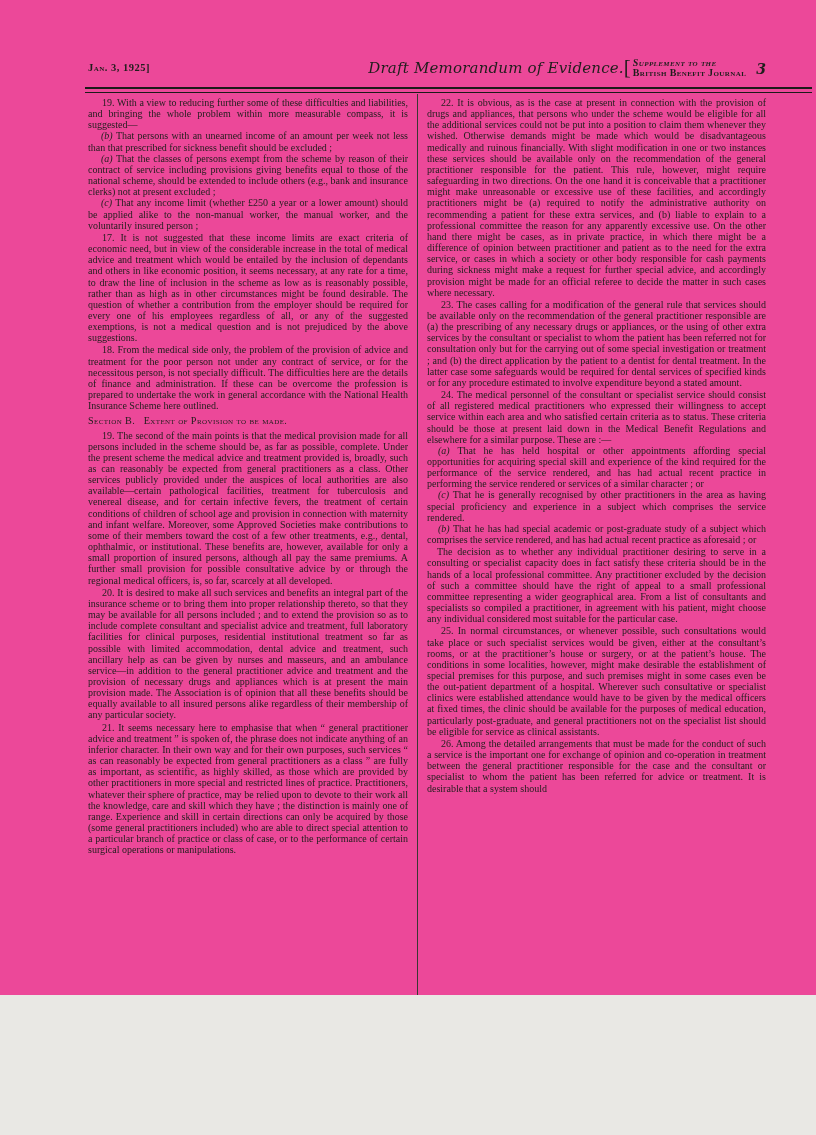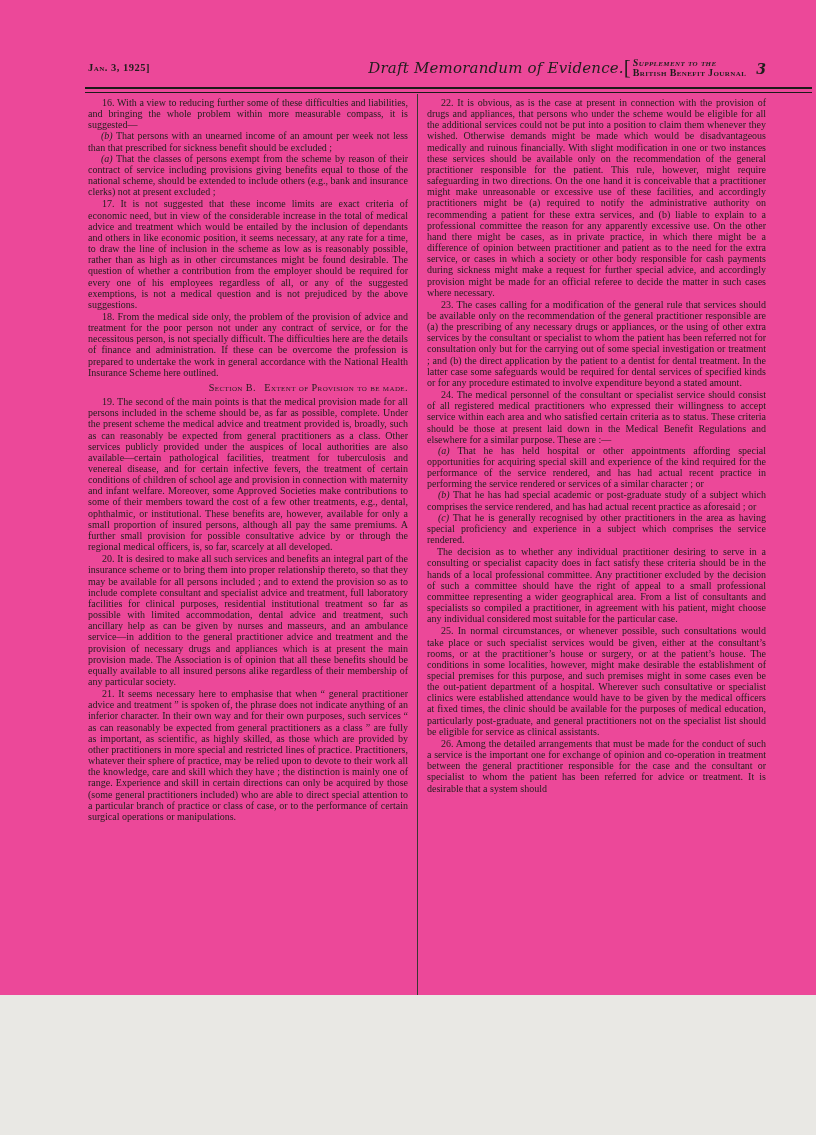--- a/index.html
+++ b/index.html
@@ -64,21 +64,21 @@
   .col-left  { left: 88px;  width: 320px; }
   .col-right { left: 427px; width: 339px; }
   .col p { margin: 0; text-align: justify; }
   .num   { text-indent: 14px; margin-top: 1px !important; }
   .flush { text-indent: 0; }
   .cont  { text-indent: 10px; margin-top: 1px !important; }
   .item-l { margin-left: 10px; text-indent: 13px; }
   .item-r { margin-left: 20px; text-indent: 11px; }
   .lbl { font-style: italic; }
   .sec {
-    font-size: 10.2px; font-weight: normal; text-align: right;
+    font-size: 10.2px; font-weight: normal; text-align: left;
     margin: 4px 0 3px; letter-spacing: 0.4px;
   }
   .sc { font-variant: small-caps; }
 </style>
 </head>
 <body>
 
 <div class="page">
 
   <div class="header">
@@ -91,36 +91,37 @@
         <span class="supp2">British Benefit Journal</span>
       </span>
       <span class="pageno">3</span>
     </div>
   </div>
 
   <div class="rule"></div>
   <div class="divider"></div>
 
   <div class="col col-left">
-    <p class="num">16. With a view to reducing further some of these difficulties and liabilities, and bringing the whole problem within more measurable compass, it is suggested—</p>
+    <p class="num">19. With a view to reducing further some of these difficulties and liabilities, and bringing the whole problem within more measurable compass, it is suggested—</p>
     <p class="item-l"><span class="lbl">(b)</span> <span>That persons with an unearned income of an amount per week not less than that prescribed for sickness benefit should be excluded ;</span></p>
     <p class="item-l"><span class="lbl">(a)</span> <span>That the classes of persons exempt from the scheme by reason of their contract of service including provisions giving benefits equal to those of the national scheme, should be extended to include others (e.g., bank and insurance clerks) not at present excluded ;</span></p>
+    <p class="item-l"><span class="lbl">(c)</span> <span>That any income limit (whether £250 a year or a lower amount) should be applied alike to the non-manual worker, the manual worker, and the voluntarily insured person ;</span></p>
     <p class="num">17. It is not suggested that these income limits are exact criteria of economic need, but in view of the considerable increase in the total of medical advice and treatment which would be entailed by the inclusion of dependants and others in like economic position, it seems necessary, at any rate for a time, to draw the line of inclusion in the scheme as low as is reasonably possible, rather than as high as in other circumstances might be found desirable.  The question of whether a contribution from the employer should be required for every one of his employees regardless of all, or any of the suggested exemptions, is not a medical question and is not prejudiced by the above suggestions.</p>
     <p class="num">18. From the medical side only, the problem of the provision of advice and treatment for the poor person not under any contract of service, or for the necessitous person, is not specially difficult.  The difficulties here are the details of finance and administration.  If these can be overcome the profession is prepared to undertake the work in general accordance with the National Health Insurance Scheme here outlined.</p>
     <h3 class="sec sc">Section B.  Extent of Provision to be made.</h3>
     <p class="num">19. The second of the main points is that the medical provision made for all persons included in the scheme should be, as far as possible, complete.  Under the present scheme the medical advice and treatment provided is, broadly, such as can reasonably be expected from general practitioners as a class.  Other services publicly provided under the auspices of local authorities are also available—certain pathological facilities, treatment for tuberculosis and venereal disease, and for certain infective fevers, the treatment of certain conditions of children of school age and provision in connection with maternity and infant welfare.  Moreover, some Approved Societies make contributions to some of their members toward the cost of a few other treatments, e.g., dental, ophthalmic, or institutional.  These benefits are, however, available for only a small proportion of insured persons, although all pay the same premiums.  A further small provision for possible consultative advice by or through the regional medical officers, is, so far, scarcely at all developed.</p>
     <p class="num">20. It is desired to make all such services and benefits an integral part of the insurance scheme or to bring them into proper relationship thereto, so that they may be available for all persons included ; and to extend the provision so as to include complete consultant and specialist advice and treatment, full laboratory facilities for clinical purposes, residential institutional treatment so far as possible with limited accommodation, dental advice and treatment, such ancillary help as can be given by nurses and masseurs, and an ambulance service—in addition to the general practitioner advice and treatment and the provision of necessary drugs and appliances which is at present the main provision made.  The Association is of opinion that all these benefits should be equally available to all insured persons alike regardless of their membership of any particular society.</p>
     <p class="num">21. It seems necessary here to emphasise that when “ general practitioner advice and treatment ” is spoken of, the phrase does not indicate anything of an inferior character.  In their own way and for their own purposes, such services “ as can reasonably be expected from general practitioners as a class ” are fully as important, as scientific, as highly skilled, as those which are provided by other practitioners in more special and restricted lines of practice.  Practitioners, whatever their sphere of practice, may be relied upon to devote to their work all the knowledge, care and skill which they have ; the distinction is mainly one of range.  Experience and skill in certain directions can only be acquired by those (some general practitioners included) who are able to direct special attention to a particular branch of practice or class of case, or to the performance of certain surgical operations or manipulations.</p>
   </div>
 
   <div class="col col-right">
     <p class="num">22. It is obvious, as is the case at present in connection with the provision of drugs and appliances, that persons who under the scheme would be eligible for all the additional services could not be put into a position to claim them whenever they wished.  Otherwise demands might be made which would be disadvantageous medically and ruinous financially.  With slight modification in one or two instances these services should be available only on the recommendation of the general practitioner responsible for the patient.  This rule, however, might require safeguarding in two directions.  On the one hand it is conceivable that a practitioner might make unreasonable or excessive use of these facilities, and accordingly practitioners might be (a) required to notify the administrative authority on recommending a patient for these extra services, and (b) liable to explain to a professional committee the reason for any apparently excessive use.  On the other hand there might be cases, as in private practice, in which there might be a difference of opinion between practitioner and patient as to the need for the extra service, or cases in which a society or other body responsible for cash payments during sickness might make a request for further special advice, and accordingly provision might be made for an official referee to decide the matter in such cases where necessary.</p>
     <p class="num">23. The cases calling for a modification of the general rule that services should be available only on the recommendation of the general practitioner responsible are (a) the prescribing of any necessary drugs or appliances, or the using of other extra services by the consultant or specialist to whom the patient has been referred  not for consultation only but for the carrying out of some special investigation or treatment ; and (b) the direct application by the patient to a dentist for dental treatment.  In the latter case some safeguards would be required for dental services of specified kinds or for any procedure estimated to involve expenditure beyond a stated amount.</p>
     <p class="num">24. The medical personnel of the consultant or specialist service should consist of all registered medical practitioners who expressed their willingness to accept service within each area and who satisfied certain criteria as to status.  These criteria should be those at present laid down in the Medical Benefit Regulations and elsewhere for a similar purpose.  These are :—</p>
     <p class="item-r"><span class="lbl">(a)</span> <span>That he has held  hospital or other appointments affording special opportunities for acquiring special skill and experience of the kind required for the performance of the service rendered, and has had actual recent practice in performing the service rendered or services of a similar character ;  or</span></p>
+    <p class="item-r"><span class="lbl">(c)</span> <span>That he is generally recognised by other practitioners in the area as having special proficiency and experience in a subject which comprises the service rendered.</span></p>
     <p class="item-r"><span class="lbl">(b)</span> <span>That he has had special academic or post-graduate study of a subject which comprises the service rendered, and has had actual recent practice as aforesaid ; or</span></p>
-    <p class="item-r"><span class="lbl">(c)</span> <span>That he is generally recognised by other practitioners in the area as having special proficiency and experience in a subject which comprises the service rendered.</span></p>
     <p class="cont">The decision as to whether any individual practitioner desiring to serve in a consulting or specialist capacity does in fact satisfy these criteria should be in the hands of a local professional committee.  Any practitioner excluded by the decision of such a committee should have the right of appeal to a small professional committee representing a wider geographical area.  From a list of consultants and specialists so compiled a practitioner, in agreement with his patient, might choose any individual considered most suitable for the particular case.</p>
     <p class="num">25. In normal circumstances, or whenever possible, such consultations would take place or such specialist services would be given, either at the consultant’s rooms, or at the practitioner’s house or surgery, or at the patient’s house.  The conditions in some localities, however, might make desirable the establishment of special premises for this purpose, and such premises might in some cases even be the out-patient department of a hospital.  Wherever such consultative or specialist clinics were established attendance would have to be given by the medical officers at fixed times, the clinic should be available for the purposes of medical education, particularly post-graduate, and general practitioners not on the specialist list should be eligible for service as clinical assistants.</p>
     <p class="num">26. Among the detailed arrangements that must be made for the conduct of such a service is the important one for exchange of opinion and co-operation in treatment between the general practitioner responsible for the case and the consultant or specialist to whom the patient has been referred for advice or treatment.  It is desirable that a system should</p>
   </div>
 
 </div>
 
 </body></html>

